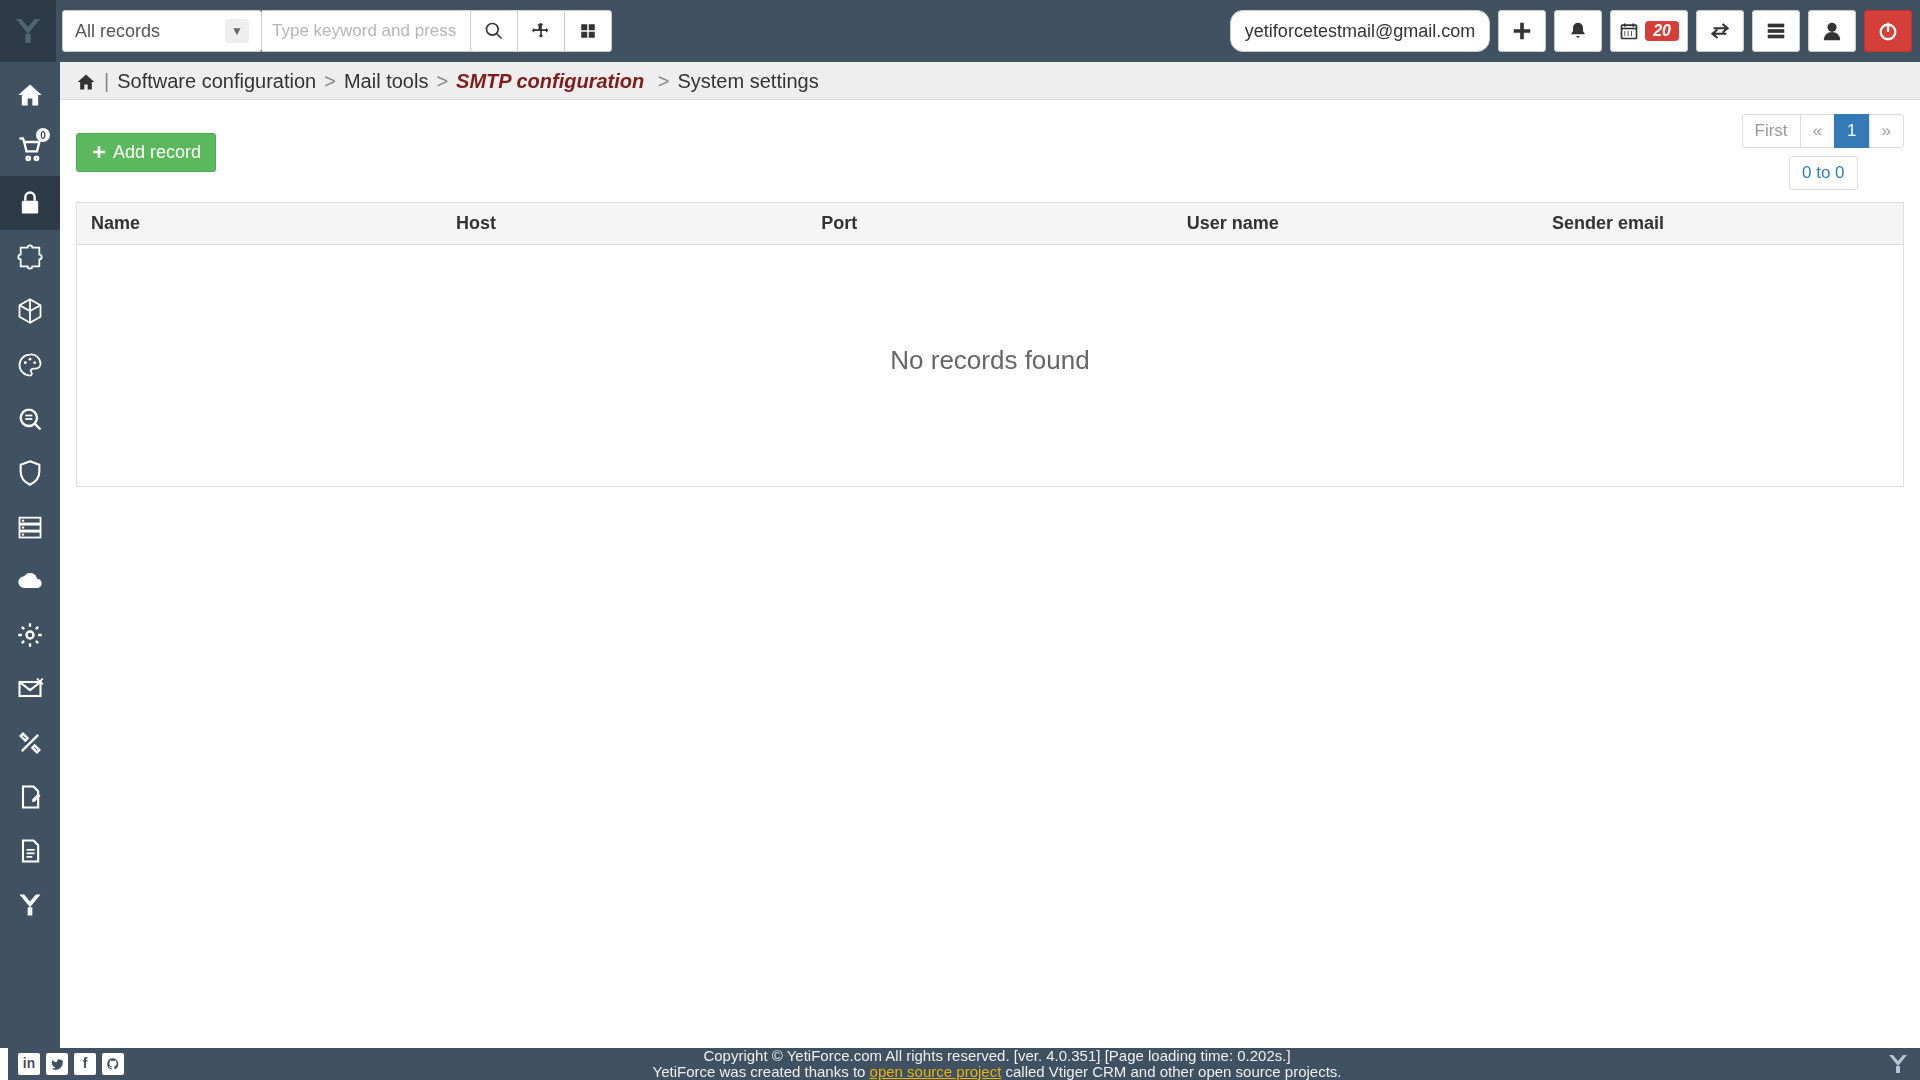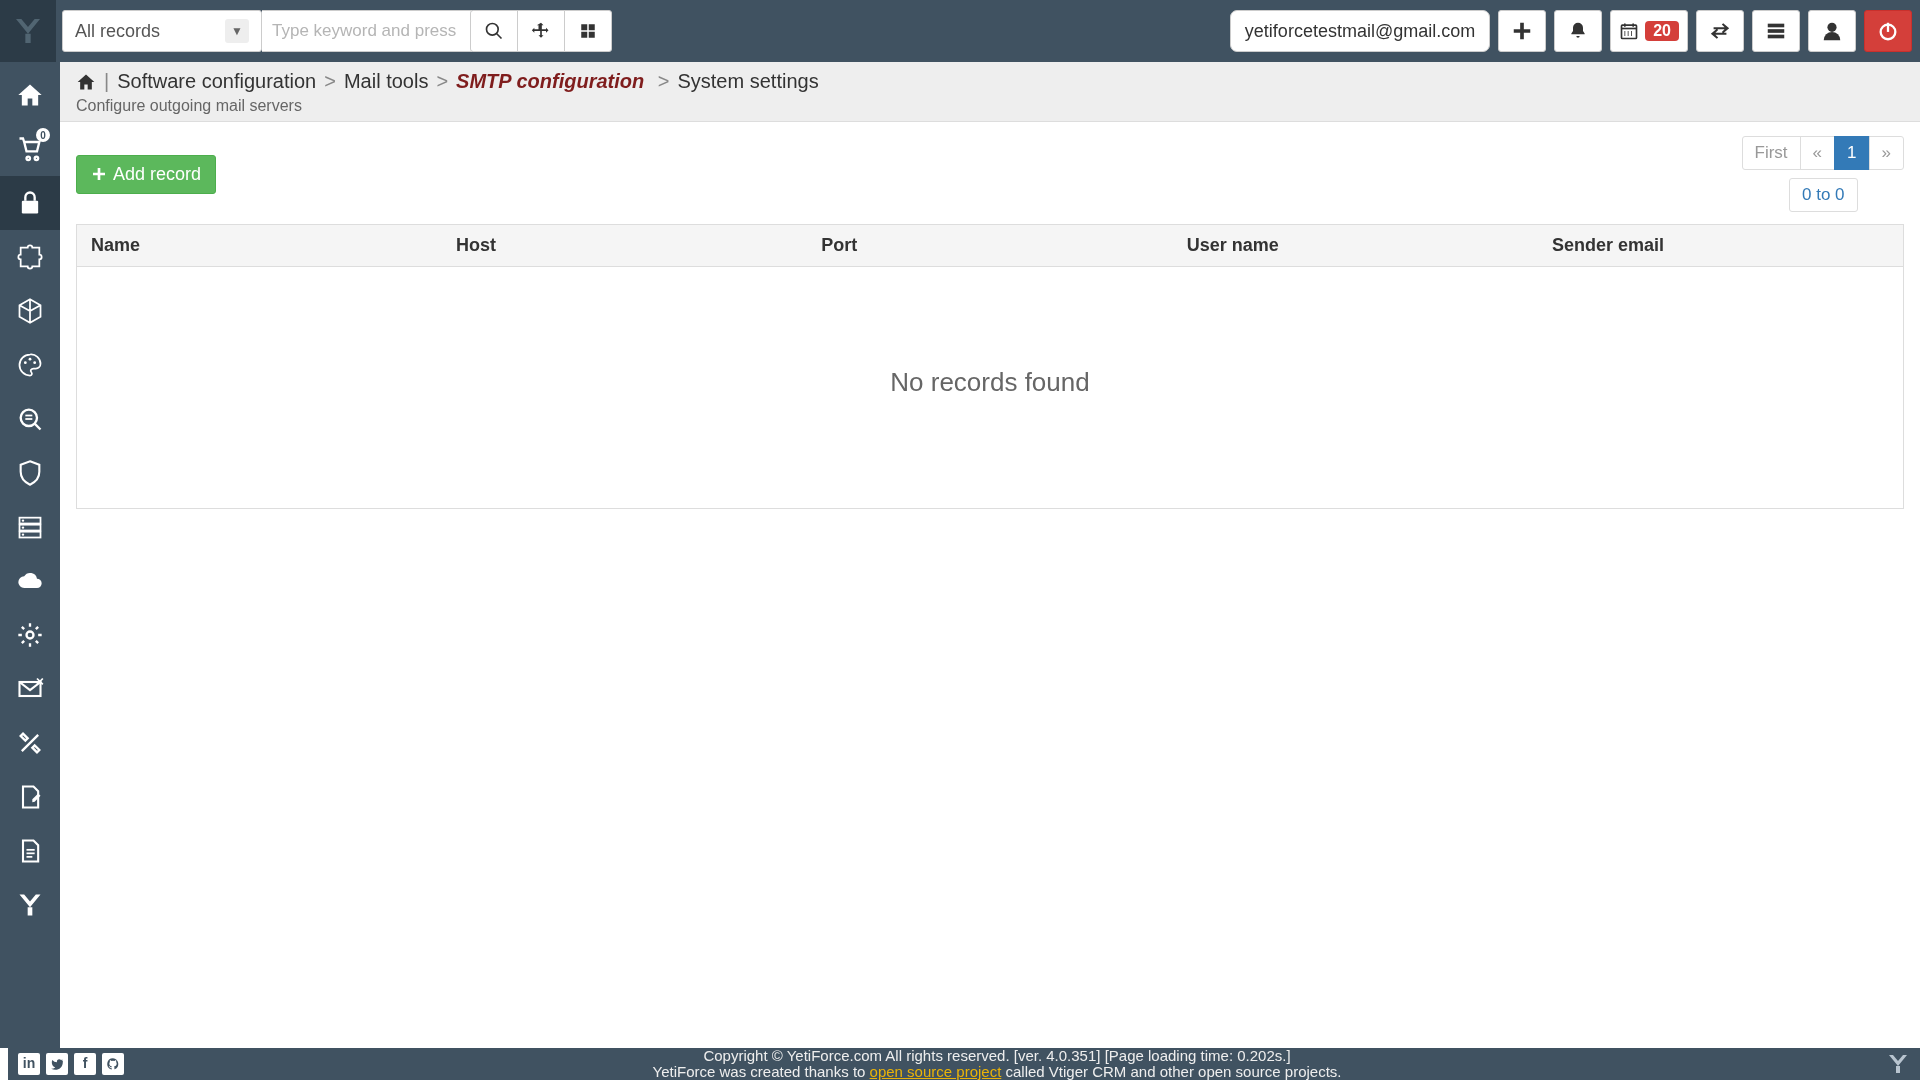--- a/index.html
+++ b/index.html
@@ -13,24 +13,24 @@
 .select-all { width:200px; height:42px; background:#fff; border:1px solid #ccc; border-radius:3px; display:flex; align-items:center; padding:0 12px; color:#555; font-size:18px; position:relative; cursor:pointer; }
 .select-all .tri { margin-left:auto; width:24px; height:24px; background:#eee; border-radius:3px; display:flex; align-items:center; justify-content:center; font-size:12px; color:#666; }
 .search-input { width:210px; height:42px; border:1px solid #ccc; border-left:none; border-radius:0; padding:0 10px; font-size:17px; color:#999; outline:none; }
 .search-input::placeholder { color:#b5b5b5; }
 .btn { height:42px; min-width:48px; background:#fff; border:1px solid #ccc; border-radius:3px; display:flex; align-items:center; justify-content:center; cursor:pointer; font-size:18px; color:#444; padding:0 8px; }
 .btn-group { display:flex; margin-left:-1px; }
 .btn-group .btn { border-radius:0; margin-left:-1px; }
 .btn-group .btn:first-child { border-radius:3px 0 0 3px; }
 .btn-group .btn:last-child { border-radius:0 3px 3px 0; }
 .right-cluster { margin-left:auto; display:flex; gap:8px; align-items:center; }
-.user-email { height:42px; background:#fff; border:1px solid #ccc; border-radius:7px; display:flex; align-items:center; padding:0 14px; color:#333; font-size:18px; }
+.user-email { height:42px; background:#fff; border:1px solid #ccc; border-radius:13px; display:flex; align-items:center; padding:0 14px; color:#333; font-size:18px; }
 .red-btn { background:#d43f3a; border-color:#c9302c; color:#fff; }
 .cal-btn { display:flex; align-items:center; gap:6px; }
-.badge { background:#d43f3a; color:#fff; font-size:16px; border-radius:4px; padding:1px 8px; font-weight:bold; }
+.badge { background:#d43f3a; color:#fff; font-size:16px; border-radius:4px; padding:1px 8px; font-weight:bold;font-style:italic; }
 
 
 .sidebar { position:absolute; top:62px; left:0; width:60px; bottom:32px; background:#405261; display:flex; flex-direction:column; align-items:center; padding-top:6px; gap:0; }
 .side-item { width:60px; height:54px; display:flex; align-items:center; justify-content:center; cursor:pointer; position:relative; }
 .side-item.active { background:#2c3b47; }
 .side-item svg, .side-item .ic { width:28px; height:28px; fill:#fff; color:#fff; }
 .badge-top { position:absolute; top:6px; right:10px; background:#fff; color:#405261; font-size:10px; font-weight:bold; border-radius:50%; width:14px; height:14px; display:flex; align-items:center; justify-content:center; }
 
 
 .main { position:absolute; left:60px; right:0; top:62px; bottom:32px; overflow:auto; }
@@ -269,21 +269,20 @@
         </svg>
       <span class="sep">|</span>
       <span class="link">Software configuration</span>
       <span class="sep">&gt;</span>
       <span class="link">Mail tools</span>
       <span class="sep">&gt;</span>
       <span class="active">SMTP configuration</span>
       <span class="sep">&nbsp;&gt;</span>
       <span class="link">System settings</span>
     </div>
-    <div class="subtitle">Configure outgoing mail servers</div>
   </div>
 
   <div class="content">
     <div class="add-row">
       <button class="btn-add">
         <svg viewBox="0 0 24 24" width="16" height="16" fill="#fff">
             <path d="M10 3h4v7h7v4h-7v7h-4v-7H3v-4h7z"></path>
           </svg>
         <span>Add record</span>
       </button>

